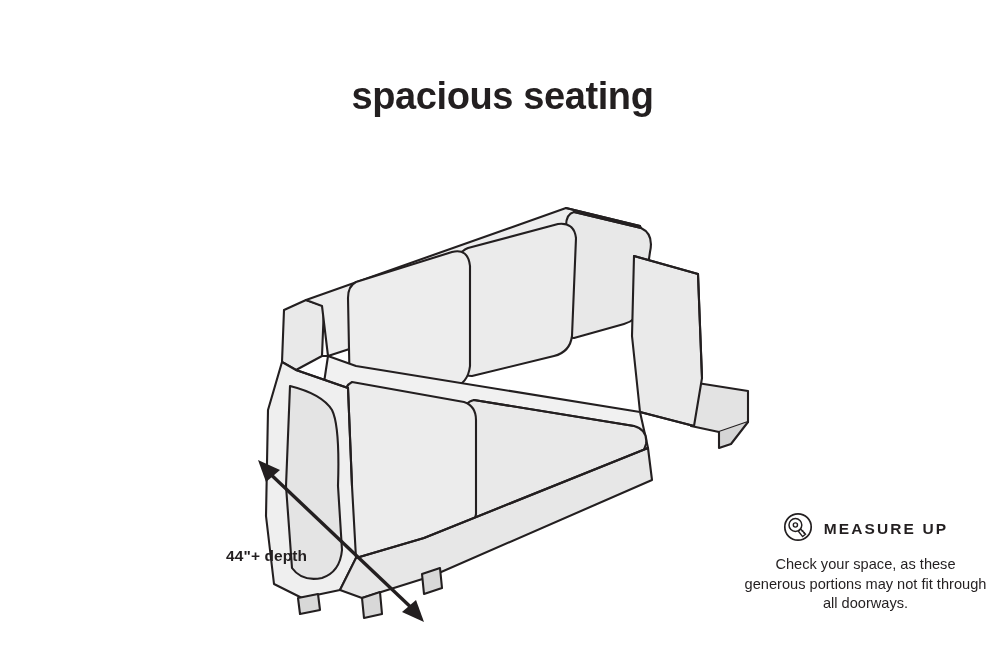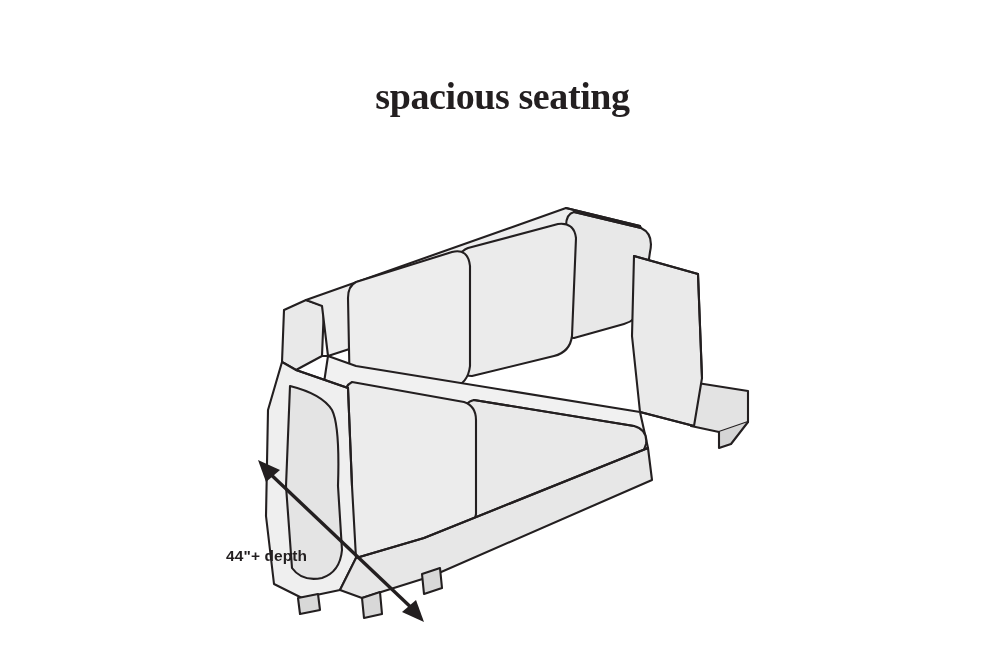--- a/index.html
+++ b/index.html
@@ -27,21 +27,20 @@
     position: absolute;
     top: 52px;
     left: 0;
     width: 1005px;
     text-align: center;
     font-size: 38px;
     font-weight: bold;
     letter-spacing: -0.4px;
     color: #231f20;
     line-height: 1.05;
-    font-family: Liberation Serif, serif;
   }
 
   
   .subcopy {
     position: absolute;
     top: 117px;
     left: 88px;
     width: 829px;
     text-align: center;
     font-size: 17.5px;
@@ -155,15 +154,29 @@
         <line x1="28" y1="282" x2="182" y2="428"></line>
       </g>
       <polygon points="22,274 44,284 30,296" fill="#231f20"></polygon>
       <polygon points="188,436 166,426 180,414" fill="#231f20"></polygon>
     </svg>
   </div>
 
   <div class="depth-label">44"+ depth</div>
 
   <div class="measure-block">
+    <div class="measure-head">
+      <span class="measure-icon">
+        <svg width="30" height="30" viewBox="0 0 30 30" xmlns="http://www.w3.org/2000/svg">
+          <circle cx="15" cy="15" r="13.2" fill="none" stroke="#231f20" stroke-width="1.7"></circle>
+          <circle cx="12.4" cy="13" r="6.4" fill="none" stroke="#231f20" stroke-width="1.5"></circle>
+          <circle cx="12.4" cy="13" r="2.1" fill="none" stroke="#231f20" stroke-width="1.4"></circle>
+          <path d="M17.6 17 L22.5 22.2 L19.6 24.6 L15.4 19.2 Z" fill="none" stroke="#231f20" stroke-width="1.4"></path>
+          <path d="M18.8 19.6 L20.2 18.4" stroke="#231f20" stroke-width="1.1"></path>
+          <path d="M20.4 21.4 L21.8 20.2" stroke="#231f20" stroke-width="1.1"></path>
+        </svg>
+      </span>
+      <span class="measure-title">MEASURE UP</span>
+    </div>
+    <div class="measure-text">Check your space, as these generous portions may not fit through all doorways.</div>
   </div>
 
 </div>
 
 </body></html>

